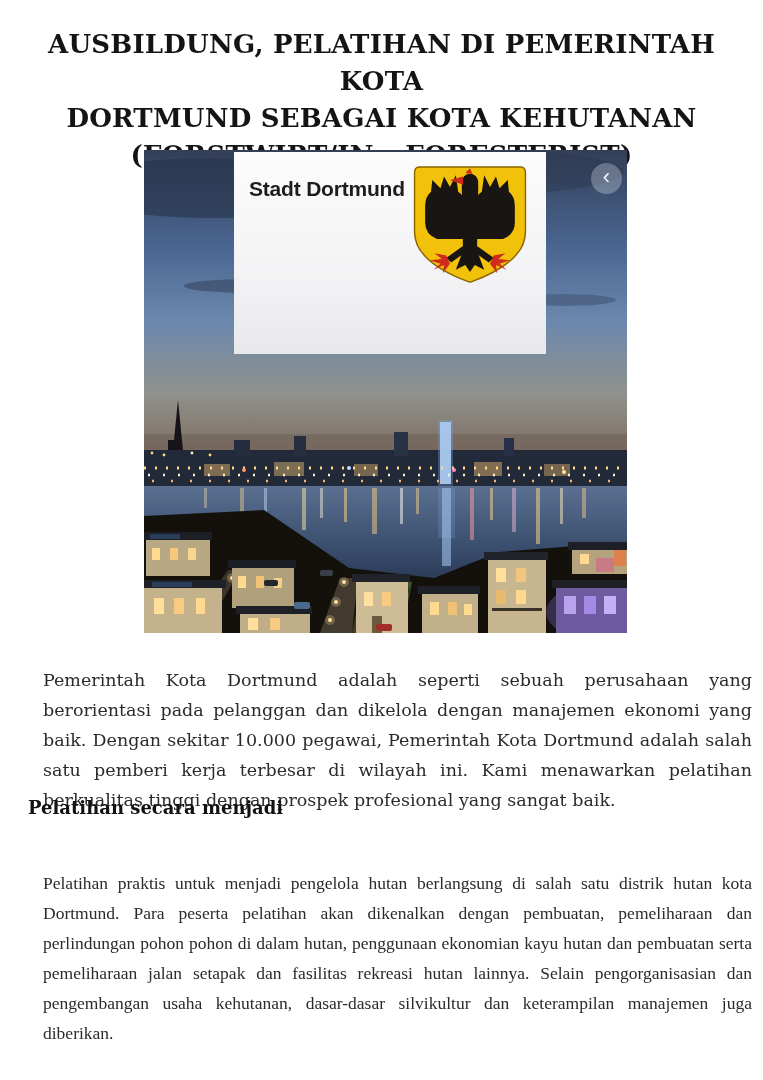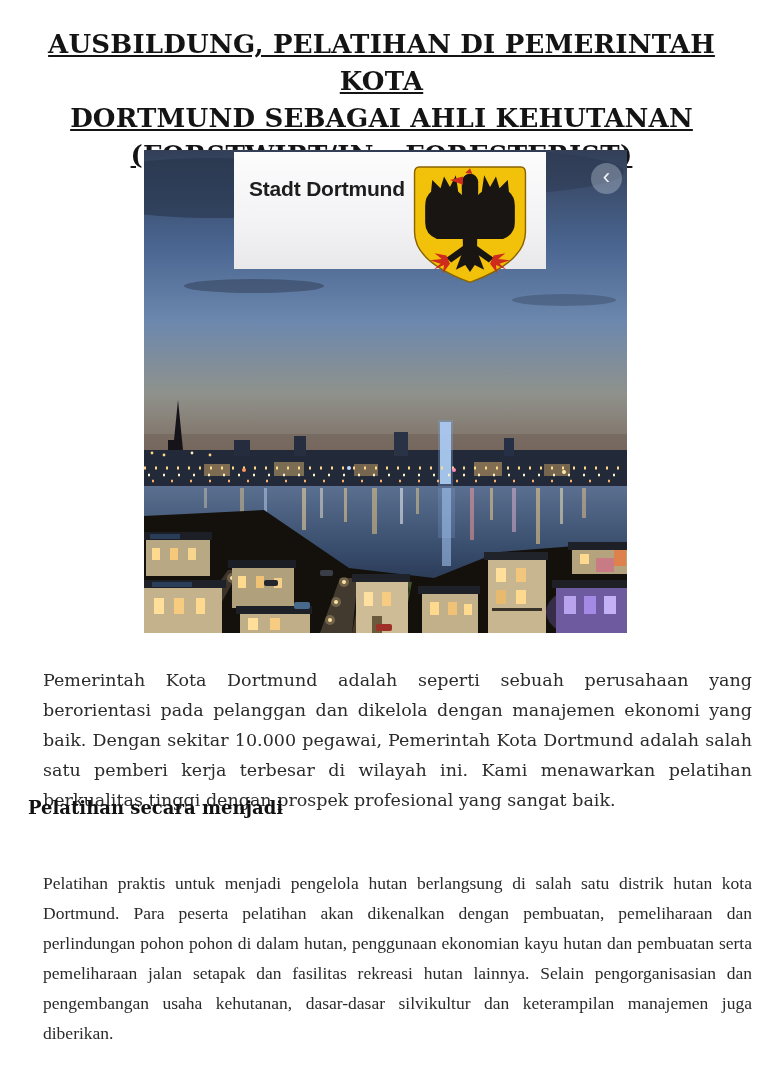--- a/index.html
+++ b/index.html
@@ -3,29 +3,29 @@
 <meta charset="utf-8">
 <style>
   html,body { margin:0; padding:0; background:#ffffff; }
   .page {
     position:relative; width:763px; height:1080px; background:#ffffff;
     font-family:"DejaVu Serif", serif; color:#262626; overflow:hidden;
   }
   .doc-title {
     position:absolute; top:26px; left:28px; width:707px;
     text-align:center; font-weight:bold; color:#141414;
-    font-size:26px; line-height:37px; letter-spacing:0.2px;text-decoration:underline;
+    font-size:26px; line-height:37px; letter-spacing:0.2px;
   }
   .photo {
     position:absolute; left:144px; top:150px; width:483px; height:483px;
     overflow:hidden; margin:0; background:#1a2234;
   }
   .photo .scene { position:absolute; left:0; top:0; width:483px; height:483px; display:block; }
   .banner {
-    position:absolute; left:90px; top:2px; width:312px; height:117px;
+    position:absolute; left:90px; top:2px; width:312px; height:202px;
     background:linear-gradient(180deg,#fcfcfd 0%,#f2f2f4 65%,#e8e8eb 100%);
   }
   .banner-text {
     position:absolute; left:15px; top:25px;
     font-family:"Liberation Sans", sans-serif; font-weight:bold;
     font-size:21px; color:#1d1d1d; letter-spacing:-0.2px;
   }
   .crest { position:absolute; right:17px; top:11px; width:118px; height:126px; }
   .carousel-prev {
     position:absolute; top:13px; right:5px; width:31px; height:31px;
@@ -48,21 +48,21 @@
     font-size:18px; font-weight:bold; color:#121212;
   }
 </style>
 </head>
 <body>
 
 <div class="page">
 
   <header class="doc-title">
     <div>AUSBILDUNG, PELATIHAN DI PEMERINTAH KOTA</div>
-    <div>DORTMUND SEBAGAI AHLI KEHUTANAN</div>
+    <div>DORTMUND SEBAGAI KOTA KEHUTANAN</div>
     <div>(FORSTWIRT/IN – FORESTERIST)</div>
   </header>
 
   <figure class="photo">
 
     <svg class="scene" viewBox="0 0 483 483" preserveAspectRatio="none" aria-hidden="true">
       <defs>
         <linearGradient id="sky" x1="0" y1="0" x2="0" y2="1">
           <stop offset="0" stop-color="#333f57"></stop>
           <stop offset="0.30" stop-color="#49648f"></stop>

